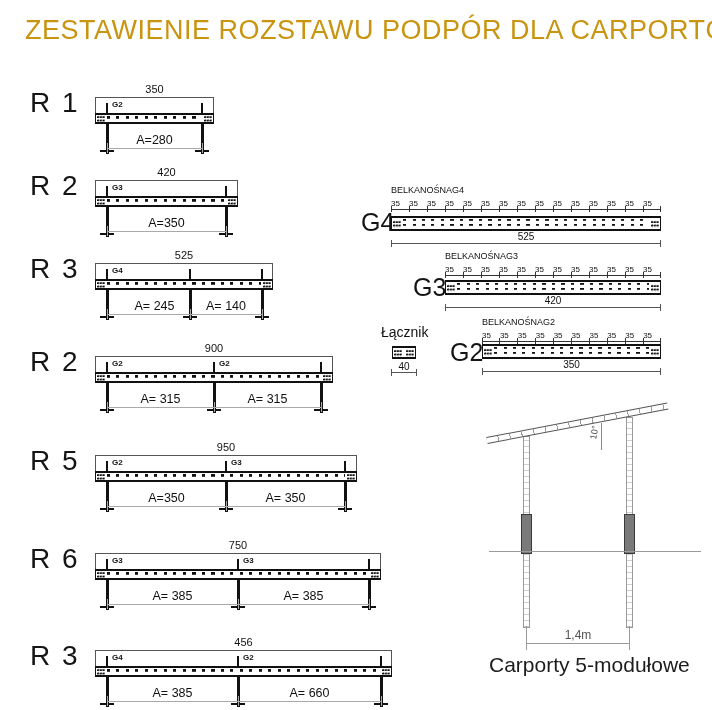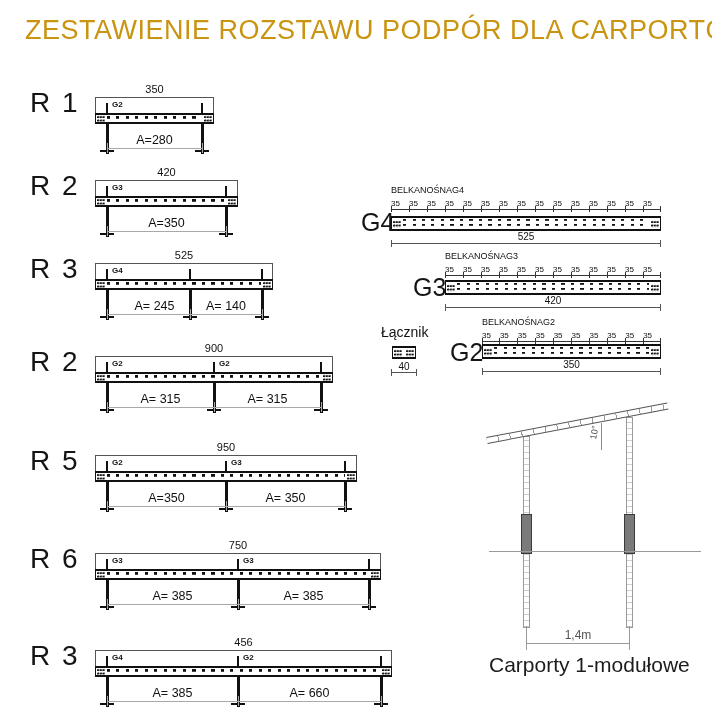--- a/index.html
+++ b/index.html
@@ -318,14 +318,14 @@
   <div class="roof"></div>
   <div class="sleeve" style="left:521px;top:514px"></div>
   <div class="sleeve" style="left:624px;top:514px"></div>
   <i class="ground"></i>
   <i class="angline"></i>
   <span class="anglabel">10°</span>
   <i class="bdimtick" style="left:526px"></i>
   <i class="bdimtick" style="left:629px"></i>
   <i class="bdimline"></i>
   <span class="bdimlabel">1,4m</span>
-  <div class="caption">Carporty 1-modułowe</div>
+  <div class="caption">Carporty 5-modułowe</div>
 </div>
 
 </body></html>

